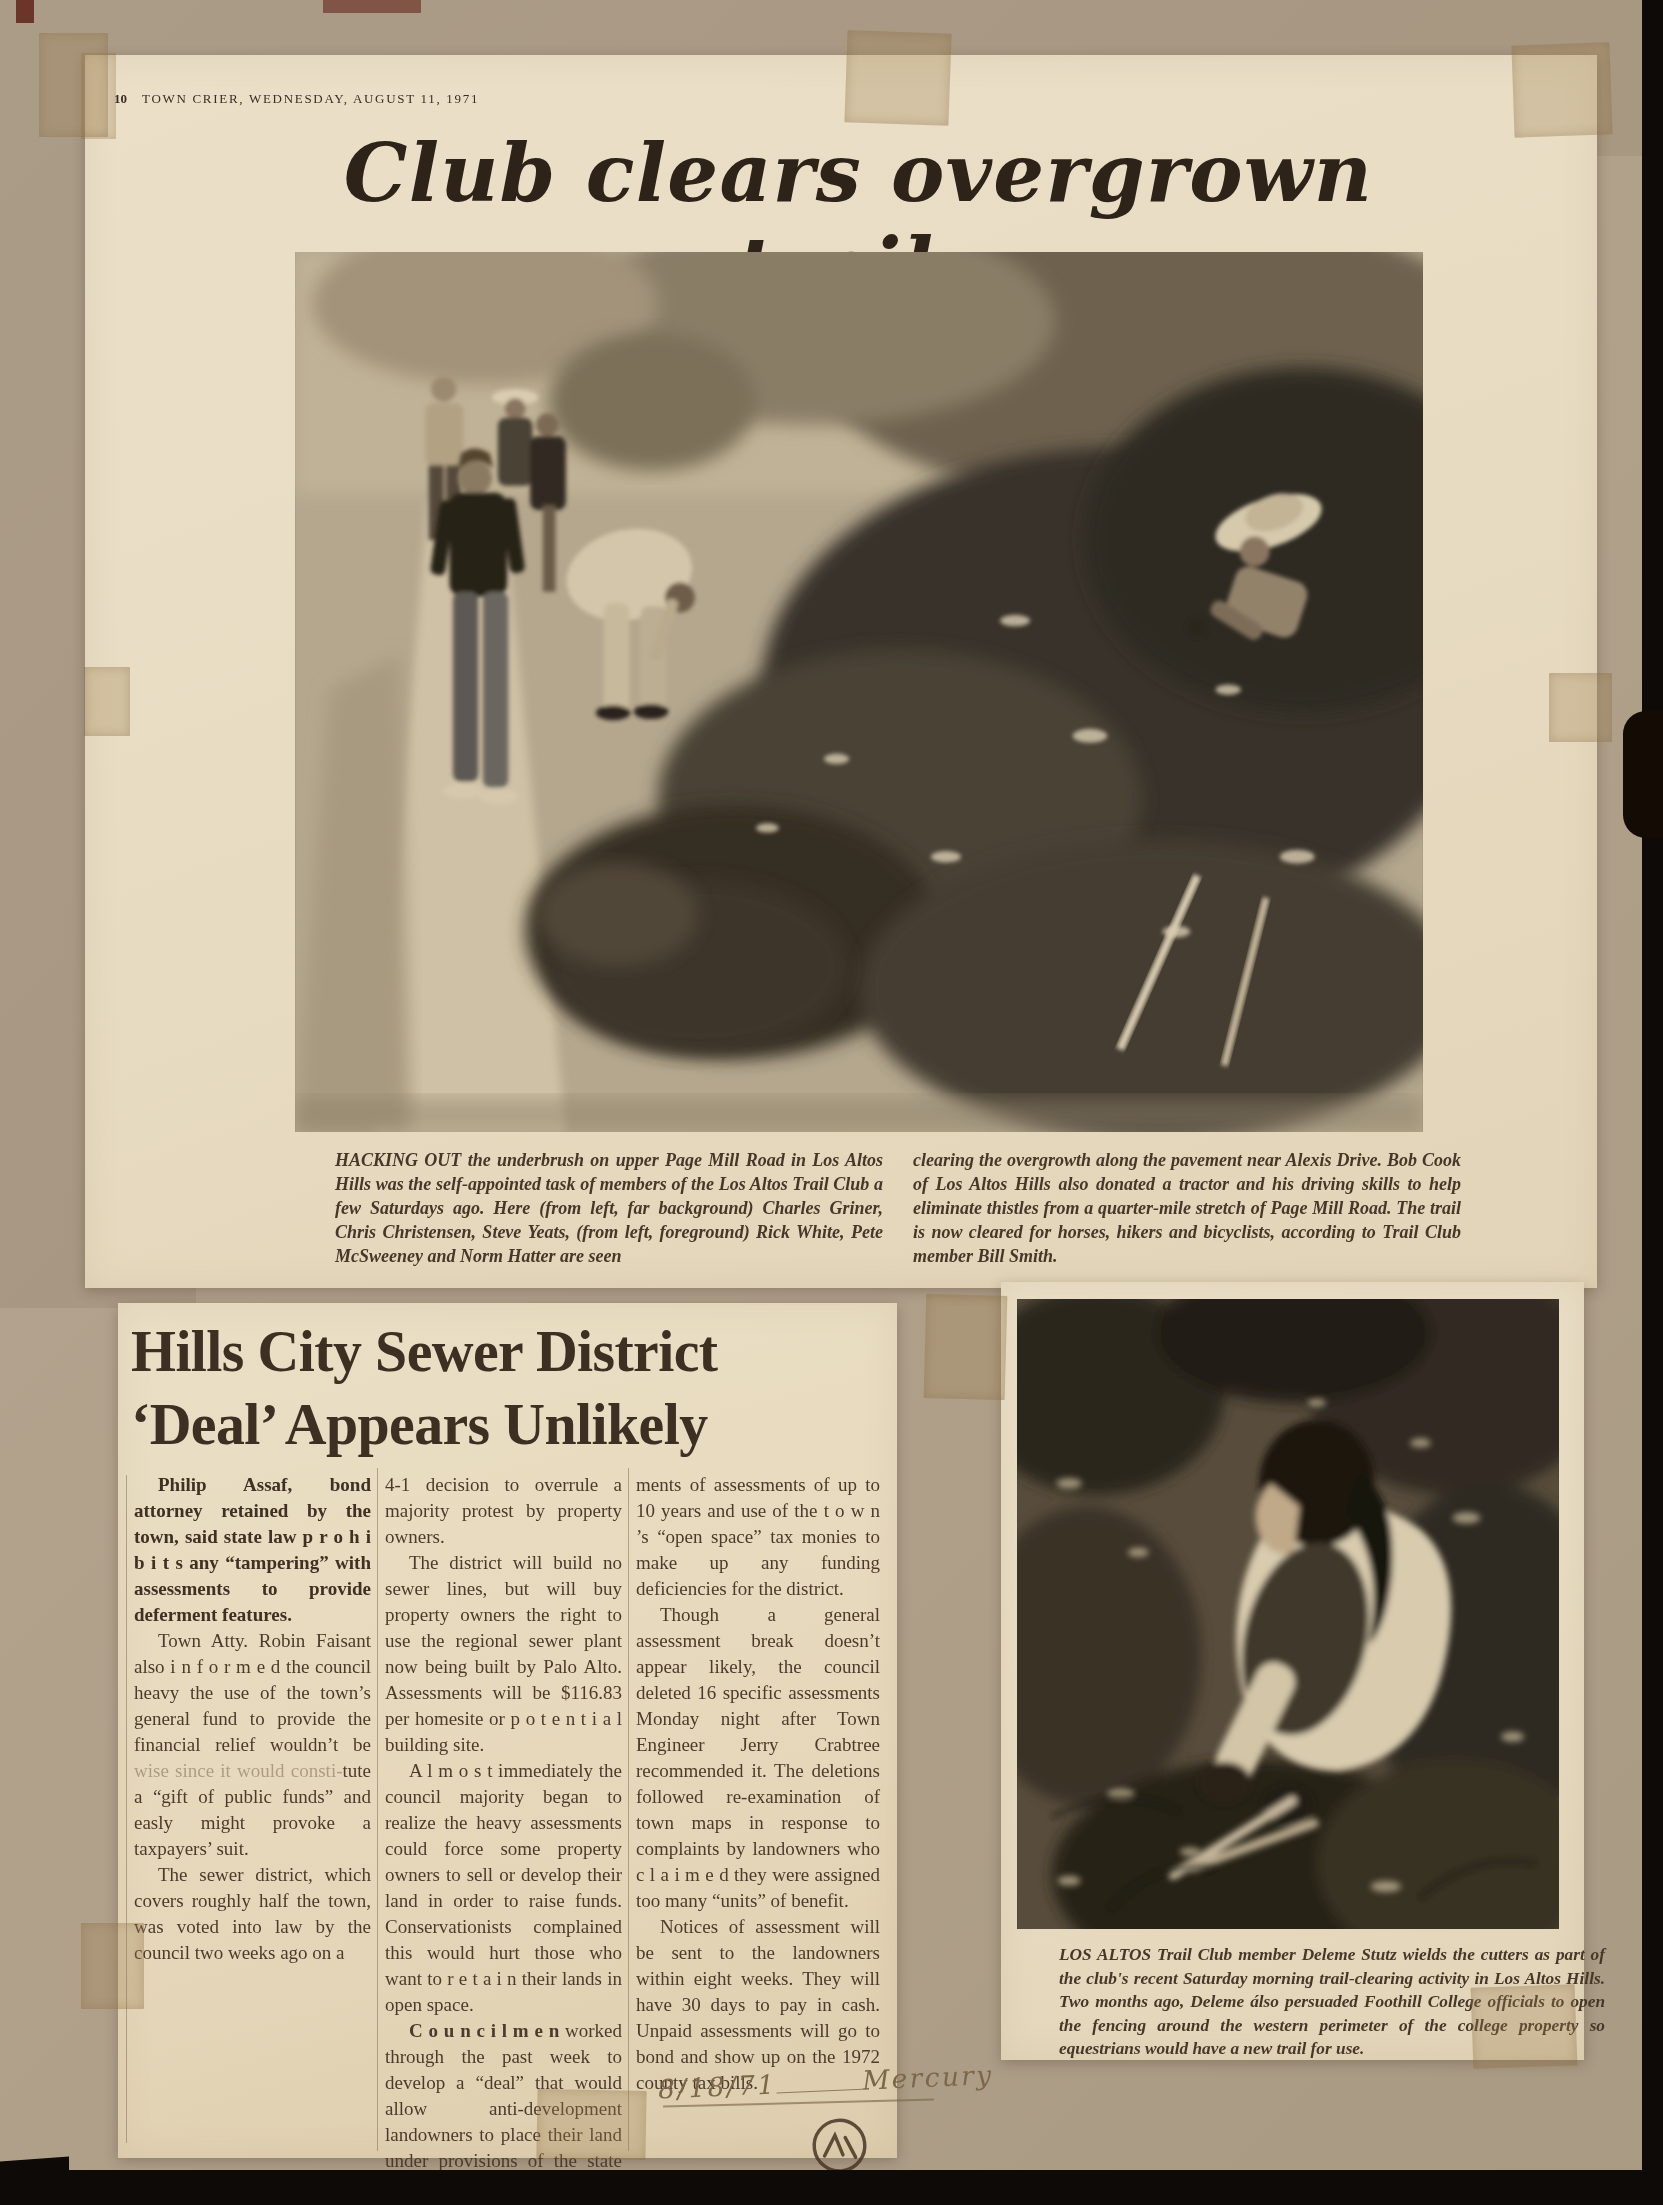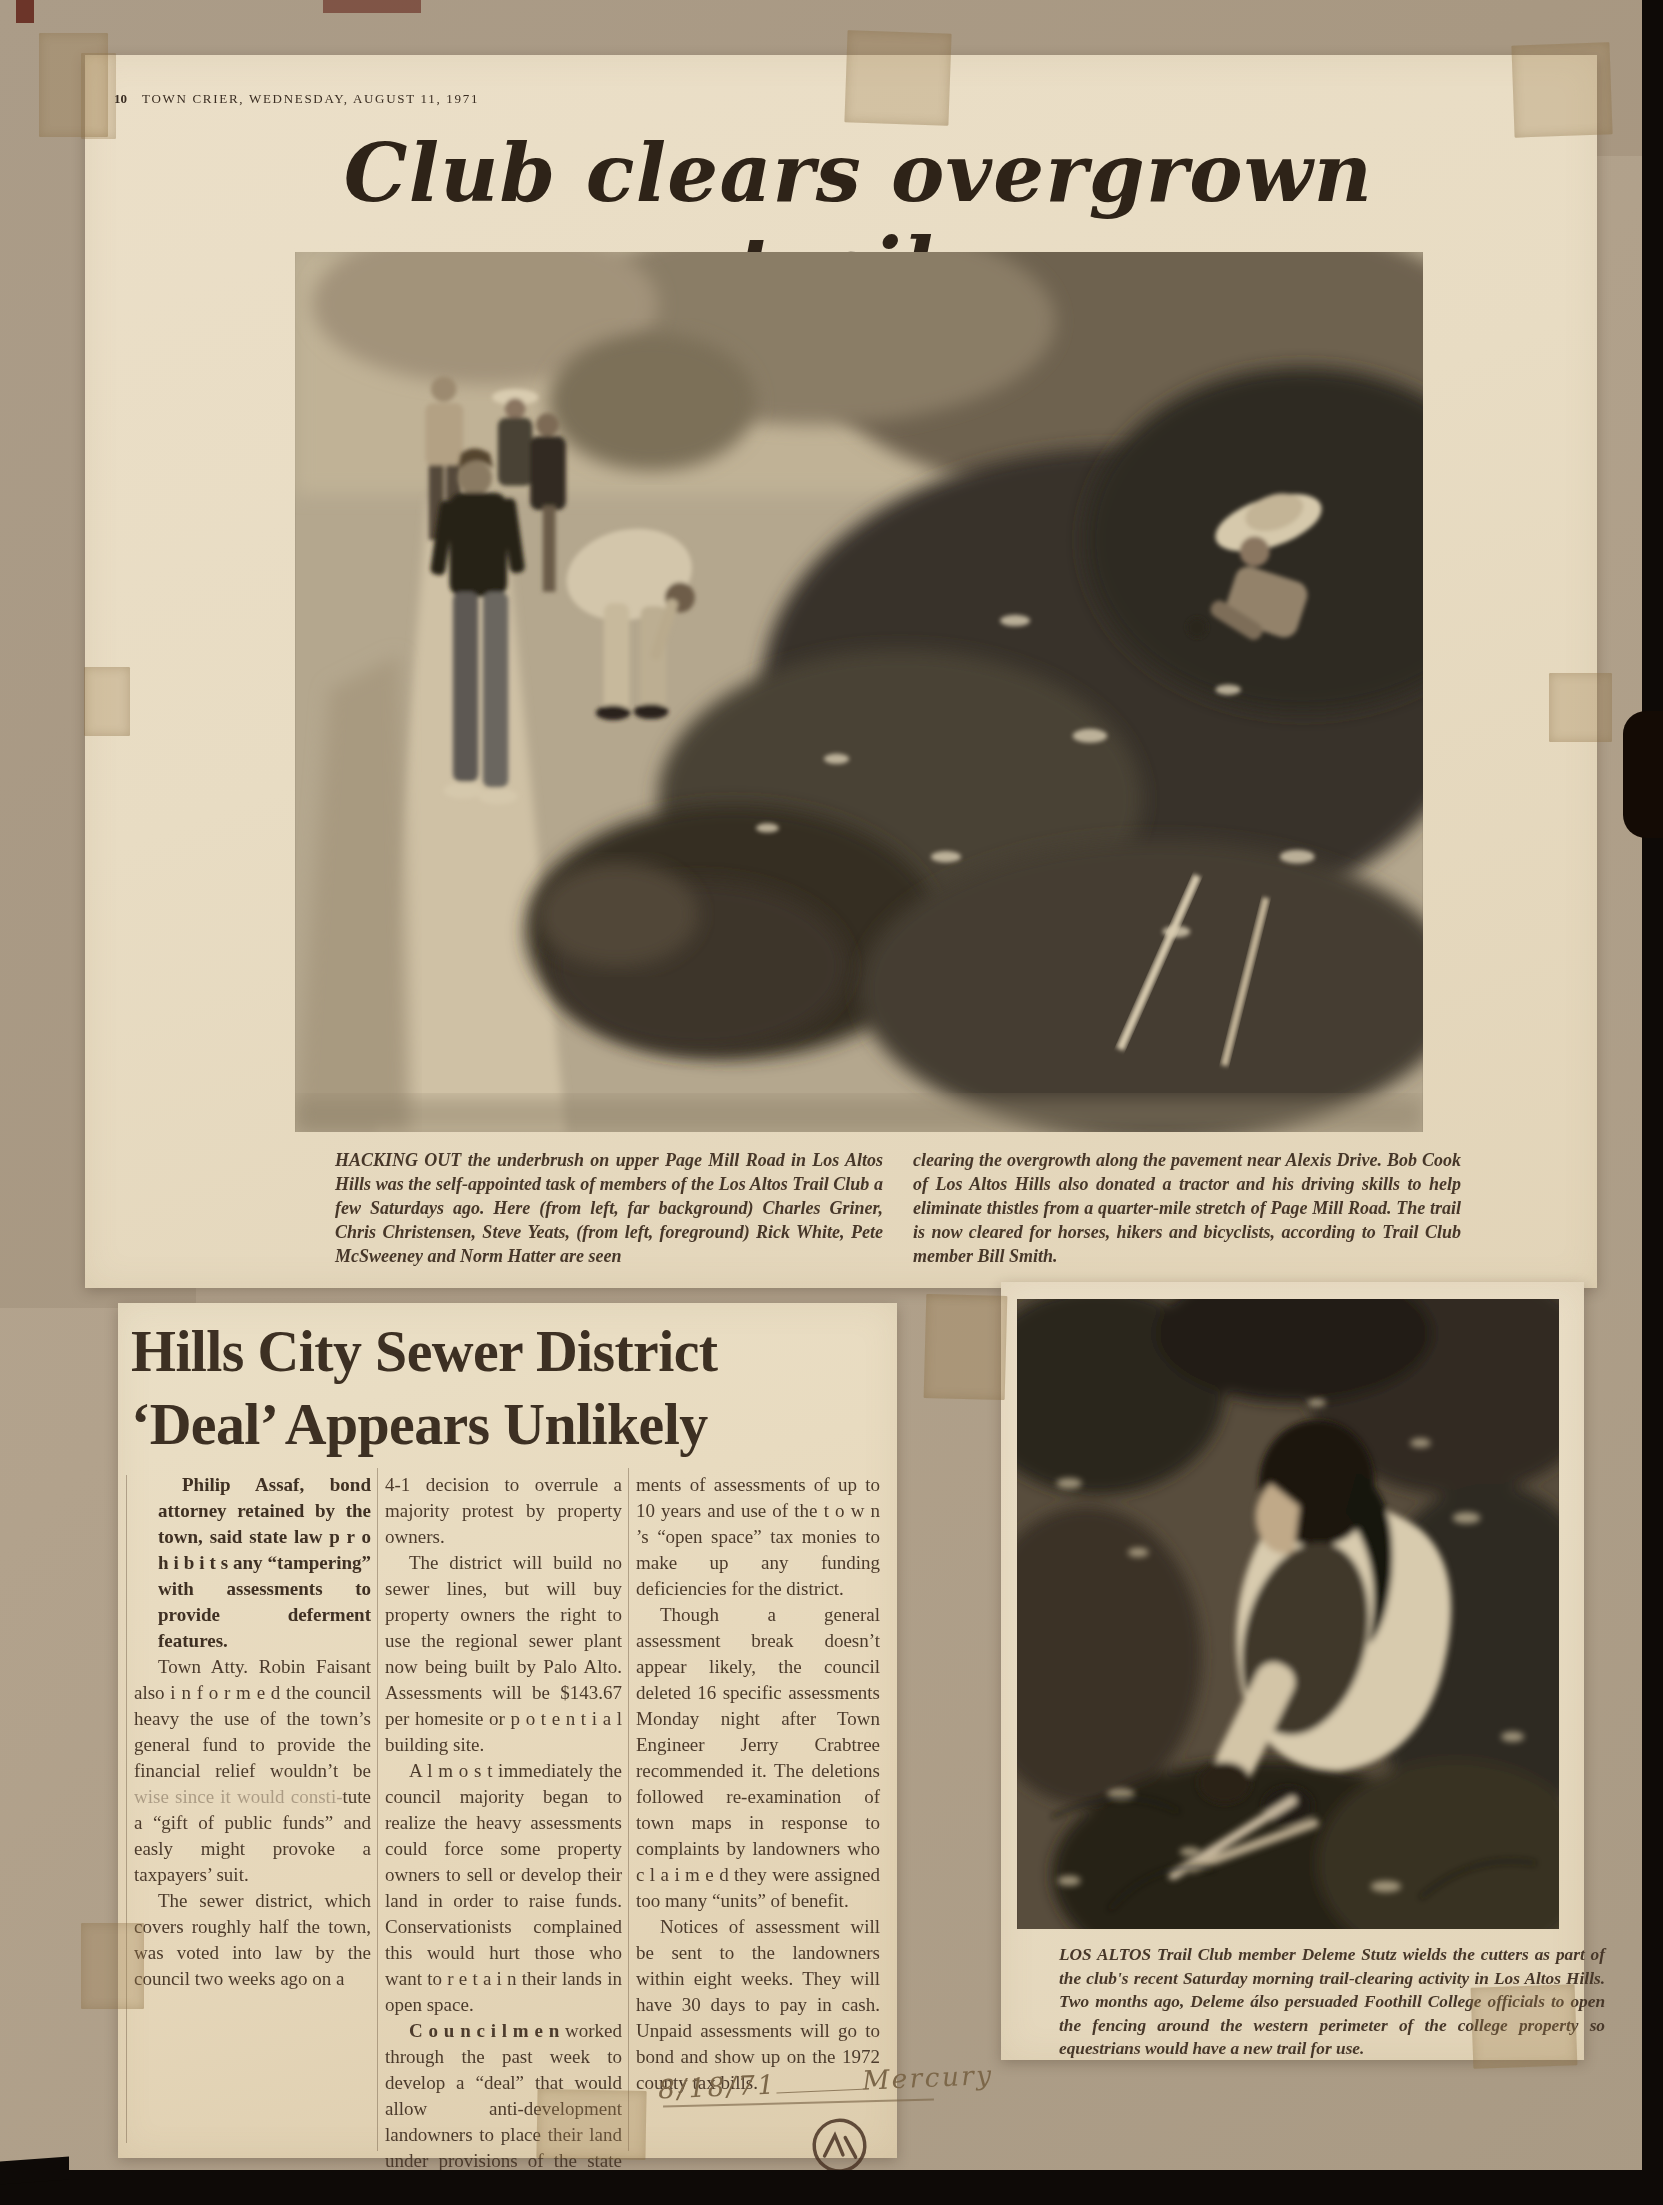--- a/index.html
+++ b/index.html
@@ -60,21 +60,21 @@
     font-family:"Liberation Serif",serif;
   }
 
   .col{
     position:absolute;top:1472px;
     font-size:19px;line-height:26px;color:#4c3b2c;
     text-align:justify;
   }
   .col p{margin:0;text-indent:24px;}
   .col p.no-indent{text-indent:0;font-family:Liberation Serif, serif;}
-  .col p.bold{font-weight:bold;color:#3f3023;margin-left:24px;}
+  .col p.bold{font-weight:bold;color:#3f3023;}
   .faded{opacity:.38;filter:blur(0.3px);}
   .vrule{position:absolute;width:1.2px;background:rgba(110,90,68,.45);}
 
   .handwriting{
     position:absolute;left:658px;top:2064px;width:438px;
     font-style:italic;font-size:26.5px;color:#7c6749;
     transform:rotate(-2.5deg);letter-spacing:2.3px;white-space:nowrap;
     font-family:"DejaVu Serif","Liberation Serif",serif;
   }
   .handwriting .gap{display:inline-block;width:86px;border-bottom:1.7px solid rgba(124,103,73,.8);height:17.3px;}
@@ -209,21 +209,21 @@
   <div class="vrule" style="left:628px;top:1468px;height:683px;"></div>
 
   <div class="col" style="left:134px;width:237px;">
     <p class="bold">Philip Assaf, bond attorney retained by the town, said state law p r o h i b i t s any “tampering” with assessments to provide deferment features.</p>
     <p><span>Town Atty. Robin Faisant also i n f o r m e d the council heavy the use of the town’s general fund to provide the financial relief wouldn’t be </span><span class="faded">wise since it would consti-</span><span>tute a “gift of public funds” and easly might provoke a taxpayers’ suit.</span></p>
     <p>The sewer district, which covers roughly half the town, was voted into law by the council two weeks ago on a</p>
   </div>
 
   <div class="col" style="left:385px;width:237px;">
     <p class="no-indent">4-1 decision to overrule a majority protest by property owners.</p>
-    <p>The district will build no sewer lines, but will buy property owners the right to use the regional sewer plant now being built by Palo Alto. Assessments will be $143.67 per homesite or p o t e n t i a l building site.</p>
+    <p>The district will build no sewer lines, but will buy property owners the right to use the regional sewer plant now being built by Palo Alto. Assessments will be $116.83 per homesite or p o t e n t i a l building site.</p>
     <p>A l m o s t immediately the council majority began to realize the heavy assessments could force some property owners to sell or develop their land in order to raise funds. Conservationists complained this would hurt those who want to r e t a i n their lands in open space.</p>
     <p><b>C o u n c i l m e n</b><span> worked through the past week to develop a “deal” that would allow anti-development landowners to place their land under provisions of the state Williamson Act, which grants tax exemptions for land held in open space.</span></p>
 
   </div>
 
   <div class="col" style="left:636px;width:244px;">
     <p class="no-indent">ments of assessments of up to 10 years and use of the t o w n ’s “open space” tax monies to make up any funding deficiencies for the district.</p>
     <p>Though a general assessment break doesn’t appear likely, the council deleted 16 specific assessments Monday night after Town Engineer Jerry Crabtree recommended it. The deletions followed re-examination of town maps in response to complaints by landowners who c l a i m e d they were assigned too many “units” of benefit.</p>
     <p>Notices of assessment will be sent to the landowners within eight weeks. They will have 30 days to pay in cash. Unpaid assessments will go to bond and show up on the 1972 county tax bills.</p>
   </div>

